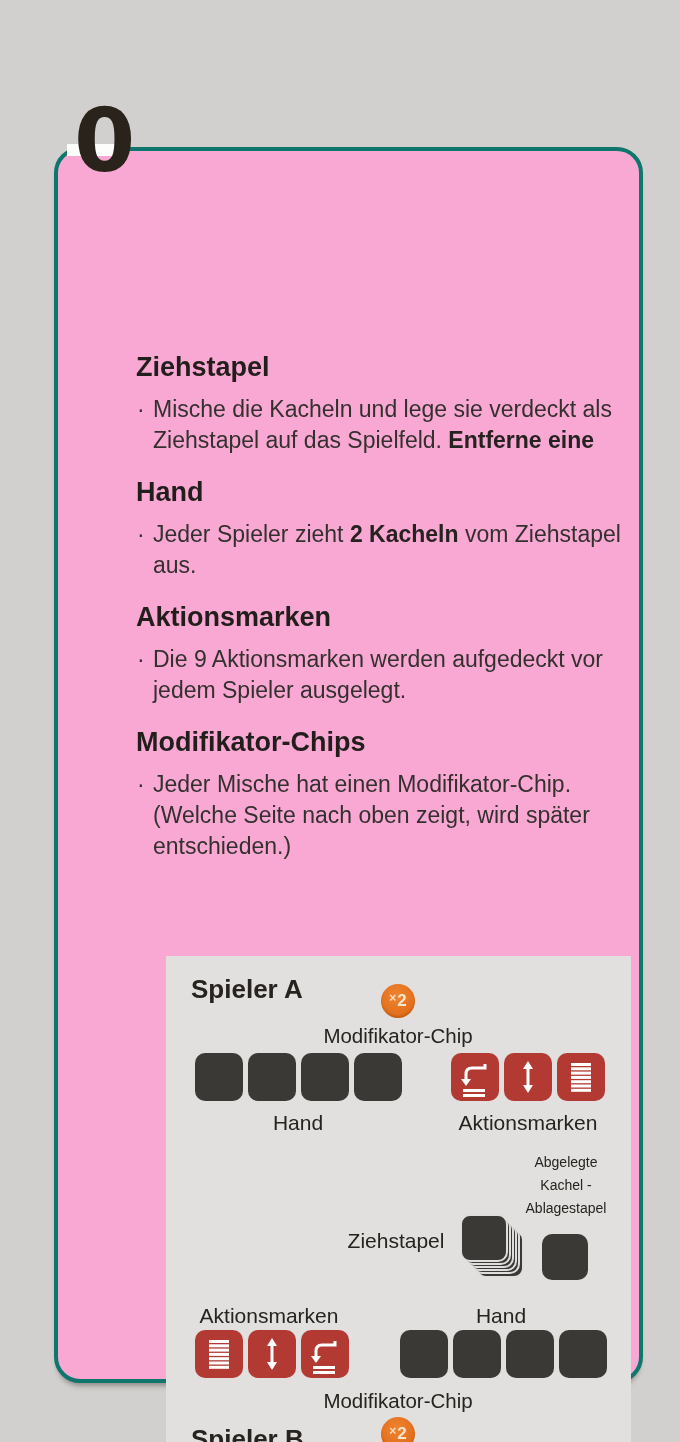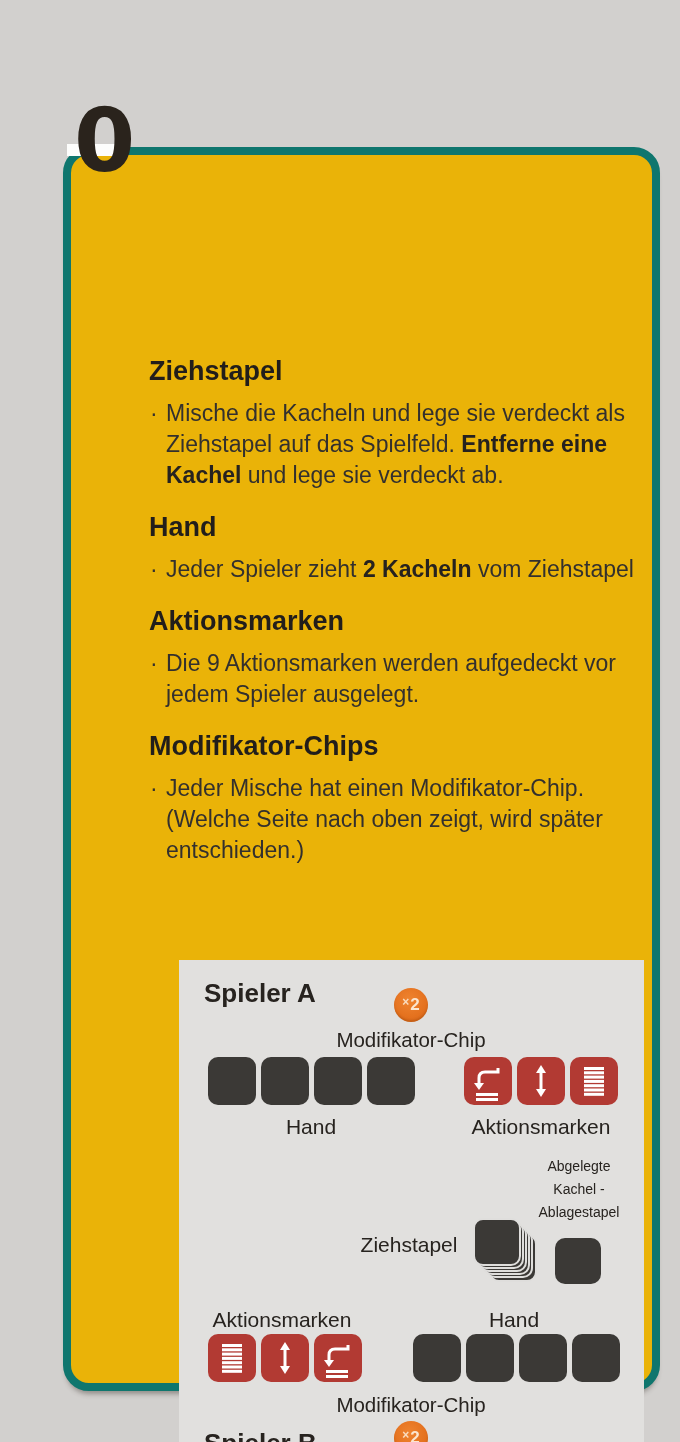--- a/index.html
+++ b/index.html
@@ -9,24 +9,24 @@
     background:#d2d0ce;
     font-family:"Liberation Sans",sans-serif;
     overflow:hidden;
   }
   .page-title{
     position:absolute;left:50px;top:50px;margin:0;
     font-size:36px;line-height:42px;font-weight:700;
     color:#27221e;letter-spacing:.5px;
   }
   .card{
-    position:absolute;left:63px;top:147px;
+    position:absolute;left:54px;top:147px;
     width:581px;height:1228px;
-    background:#eab308;
-    border:8px solid #0f766e;
+    background:#f9a8d4;
+    border:4px solid #0f766e;
     border-radius:26px;
     box-shadow:0 6px 5px -3px rgba(70,64,58,.45);
   }
   .border-gap{
     position:absolute;left:67px;top:144px;width:58px;height:12px;
     background:#fdfdfc;z-index:3;
   }
   .step-number{
     position:absolute;left:74px;top:97px;z-index:4;
     font-family:"DejaVu Sans",sans-serif;
@@ -102,26 +102,26 @@
 
 <div class="page">
 
   <div class="card">
     <div class="sections" id="sections">
         <h2>Ziehstapel</h2>
         <div class="bullet">
           <span class="dot">·</span>
           <div class="line"><span>Mische die Kacheln und lege sie verdeckt als</span></div>
           <div class="line"><span>Ziehstapel auf das Spielfeld. </span><b>Entferne eine</b></div>
-          <div class="line"><b>Kachel</b><span> und lege sie verdeckt ab.</span></div>
         </div>
         <h2>Hand</h2>
         <div class="bullet">
           <span class="dot">·</span>
           <div class="line"><span>Jeder Spieler zieht </span><b>2 Kacheln</b><span> vom Ziehstapel</span></div>
+          <div class="line"><span>aus.</span></div>
         </div>
         <h2>Aktionsmarken</h2>
         <div class="bullet">
           <span class="dot">·</span>
           <div class="line"><span>Die 9 Aktionsmarken werden aufgedeckt vor</span></div>
           <div class="line"><span>jedem Spieler ausgelegt.</span></div>
         </div>
         <h2>Modifikator-Chips</h2>
         <div class="bullet">
           <span class="dot">·</span>

